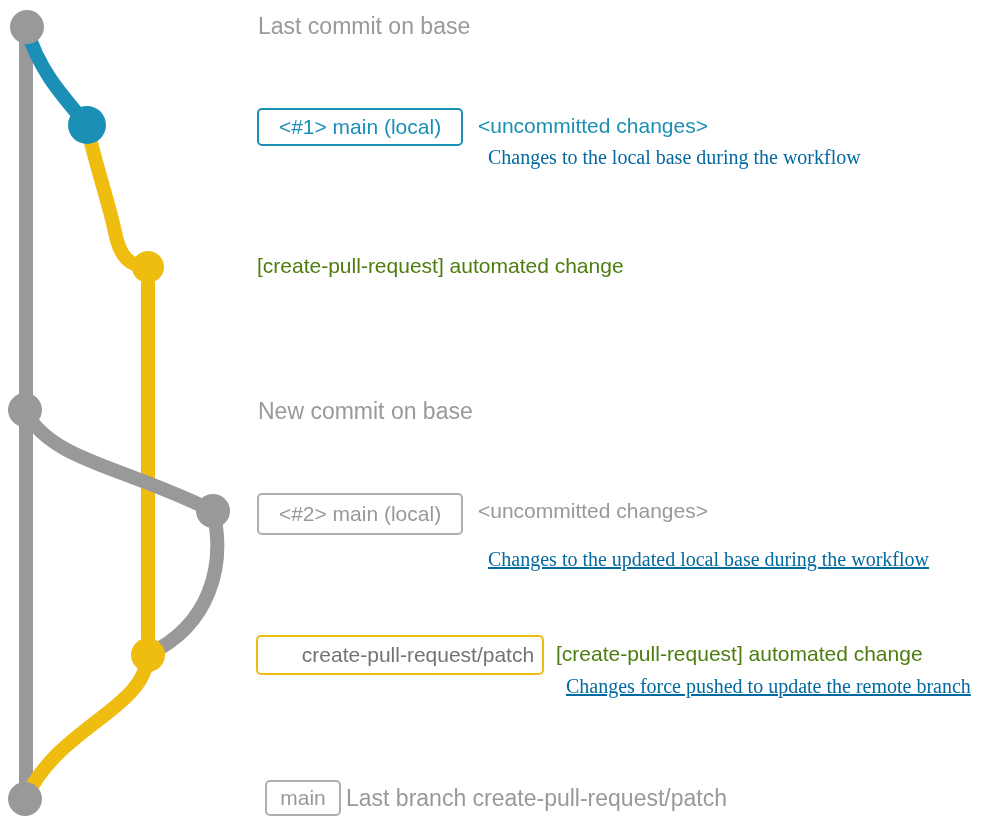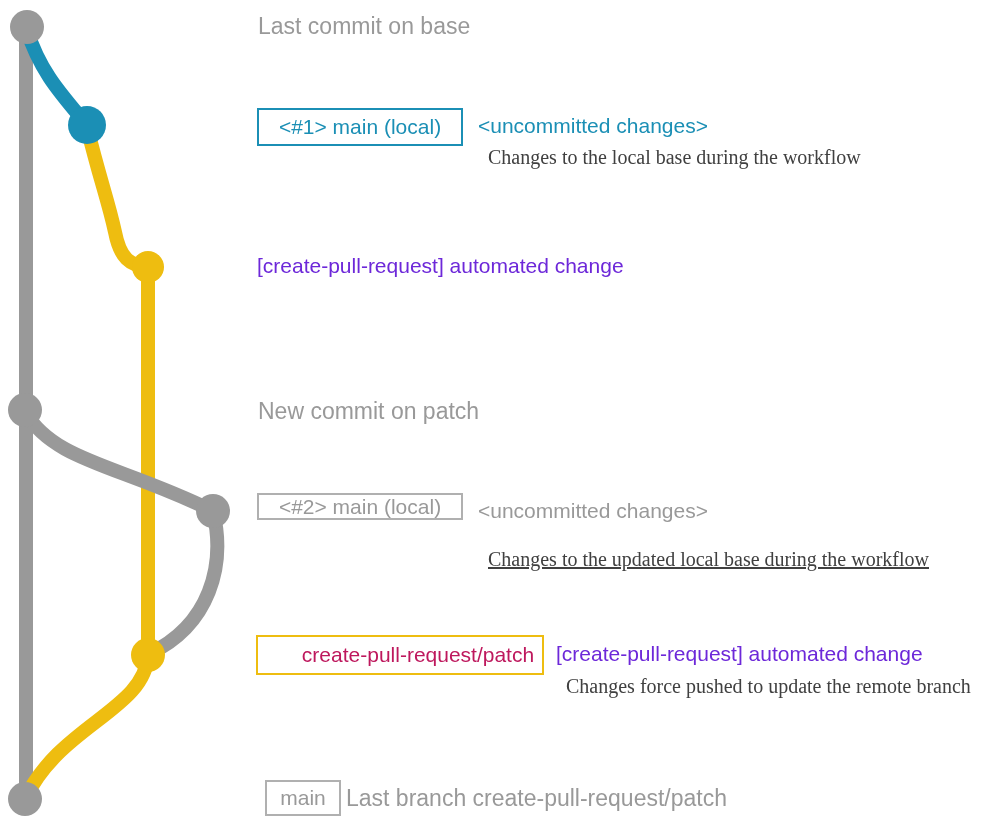--- a/index.html
+++ b/index.html
@@ -20,36 +20,36 @@
     left: 0;
     top: 0;
   }
   .abs { position: absolute; white-space: nowrap; }
   .gray-label {
     font-size: 23px;
     color: #999999;
   }
   .branch-box {
     box-sizing: border-box;
-    border-radius: 0;
+    border-radius: 5px;
     display: flex;
     align-items: center;
     justify-content: center;
     font-size: 21px;
   }
   .box-blue   { border: 2px solid #1b8fb5; color: #1b8fb5; }
   .box-gray   { border: 2px solid #b0b0b0; color: #999999; }
-  .box-yellow { border: 2px solid #eebd10; color: #be185d; padding-left: 36px; }
+  .box-yellow { border: 2px solid #eebd10; color: #737373; padding-left: 36px; }
   .msg-blue   { font-size: 21px; color: #1b8fb5; }
   .msg-gray   { font-size: 21px; color: #999999; }
-  .msg-yellow { font-size: 21px; color: #6d28d9; }
+  .msg-yellow { font-size: 21px; color: #4d7c0f; }
   .note {
     font-family: "Liberation Serif", serif;
     font-size: 20px;
-    color: #404040;
+    color: #0369a1;
   }
 </style>
 </head>
 <body>
 
 <div class="canvas">
 
   <svg class="graph-svg" width="260" height="827" viewBox="0 0 260 827">
 
     <path d="M26,27 L26,799" fill="none" stroke-width="14" stroke-linecap="round" stroke="#999999"></path>
@@ -76,32 +76,32 @@
   <div class="abs gray-label" style="left:258px; top:13px;">Last commit on base</div>
 
   <div class="abs branch-box box-blue" style="left:257px; top:108px; width:206px; height:38px;">
     <span>&lt;#1&gt; main (local)</span>
   </div>
   <div class="abs msg-blue" style="left:478px; top:114px;">&lt;uncommitted changes&gt;</div>
   <div class="abs note" style="left:488px; top:146px;">Changes to the local base during the workflow</div>
 
   <div class="abs msg-yellow" style="left:257px; top:254px;">[create-pull-request] automated change</div>
 
-  <div class="abs gray-label" style="left:258px; top:398px;">New commit on patch</div>
+  <div class="abs gray-label" style="left:258px; top:398px;">New commit on base</div>
 
-  <div class="abs branch-box box-gray" style="left:257px; top:493px; width:206px; height:27px;">
+  <div class="abs branch-box box-gray" style="left:257px; top:493px; width:206px; height:42px;">
     <span>&lt;#2&gt; main (local)</span>
   </div>
   <div class="abs msg-gray" style="left:478px; top:499px;">&lt;uncommitted changes&gt;</div>
   <div class="abs note" style="left:488px; top:548px;text-decoration:underline;">Changes to the updated local base during the workflow</div>
 
   <div class="abs branch-box box-yellow" style="left:256px; top:635px; width:288px; height:40px;">
     <span>create-pull-request/patch</span>
   </div>
   <div class="abs msg-yellow" style="left:556px; top:642px;">[create-pull-request] automated change</div>
-  <div class="abs note" style="left:566px; top:675px;">Changes force pushed to update the remote branch</div>
+  <div class="abs note" style="left:566px; top:675px;text-decoration:underline;">Changes force pushed to update the remote branch</div>
 
   <div class="abs branch-box box-gray" style="left:257px; top:780px; width:76px; height:36px;margin-left:8px;">
     <span>main</span>
   </div>
   <div class="abs gray-label" style="left:346px; top:785px;">Last branch create-pull-request/patch</div>
 
 </div>
 
 </body></html>

